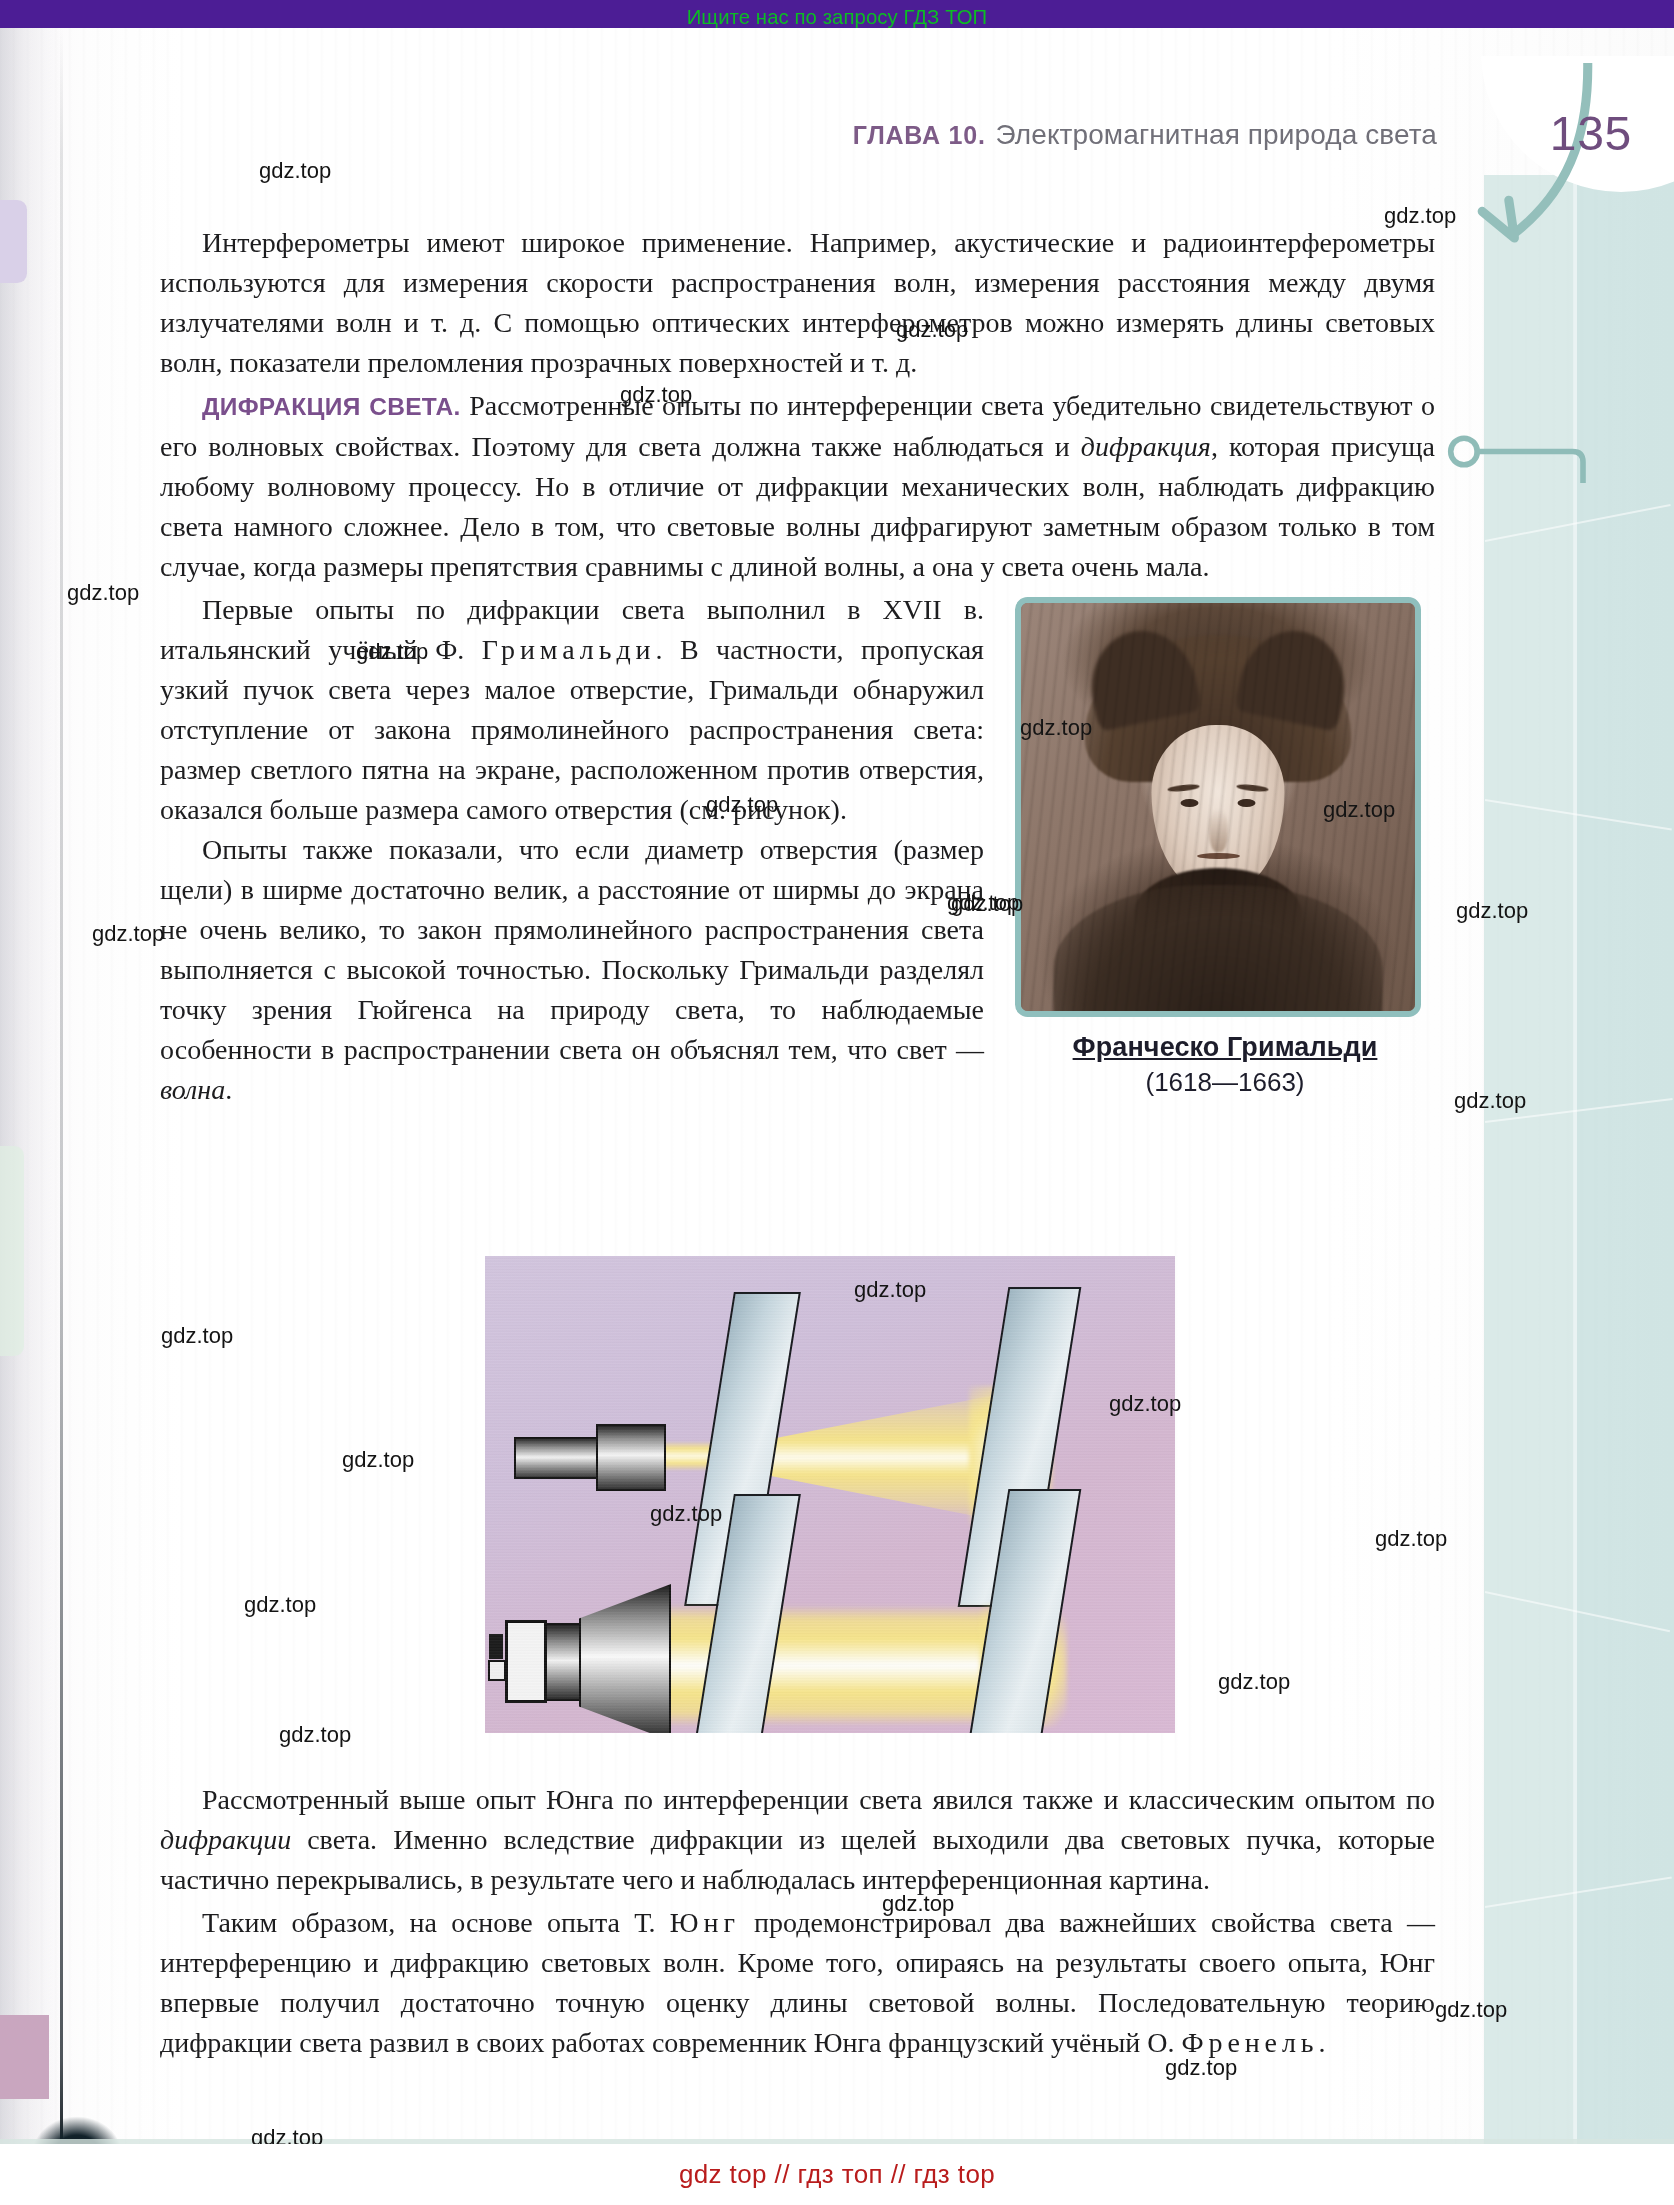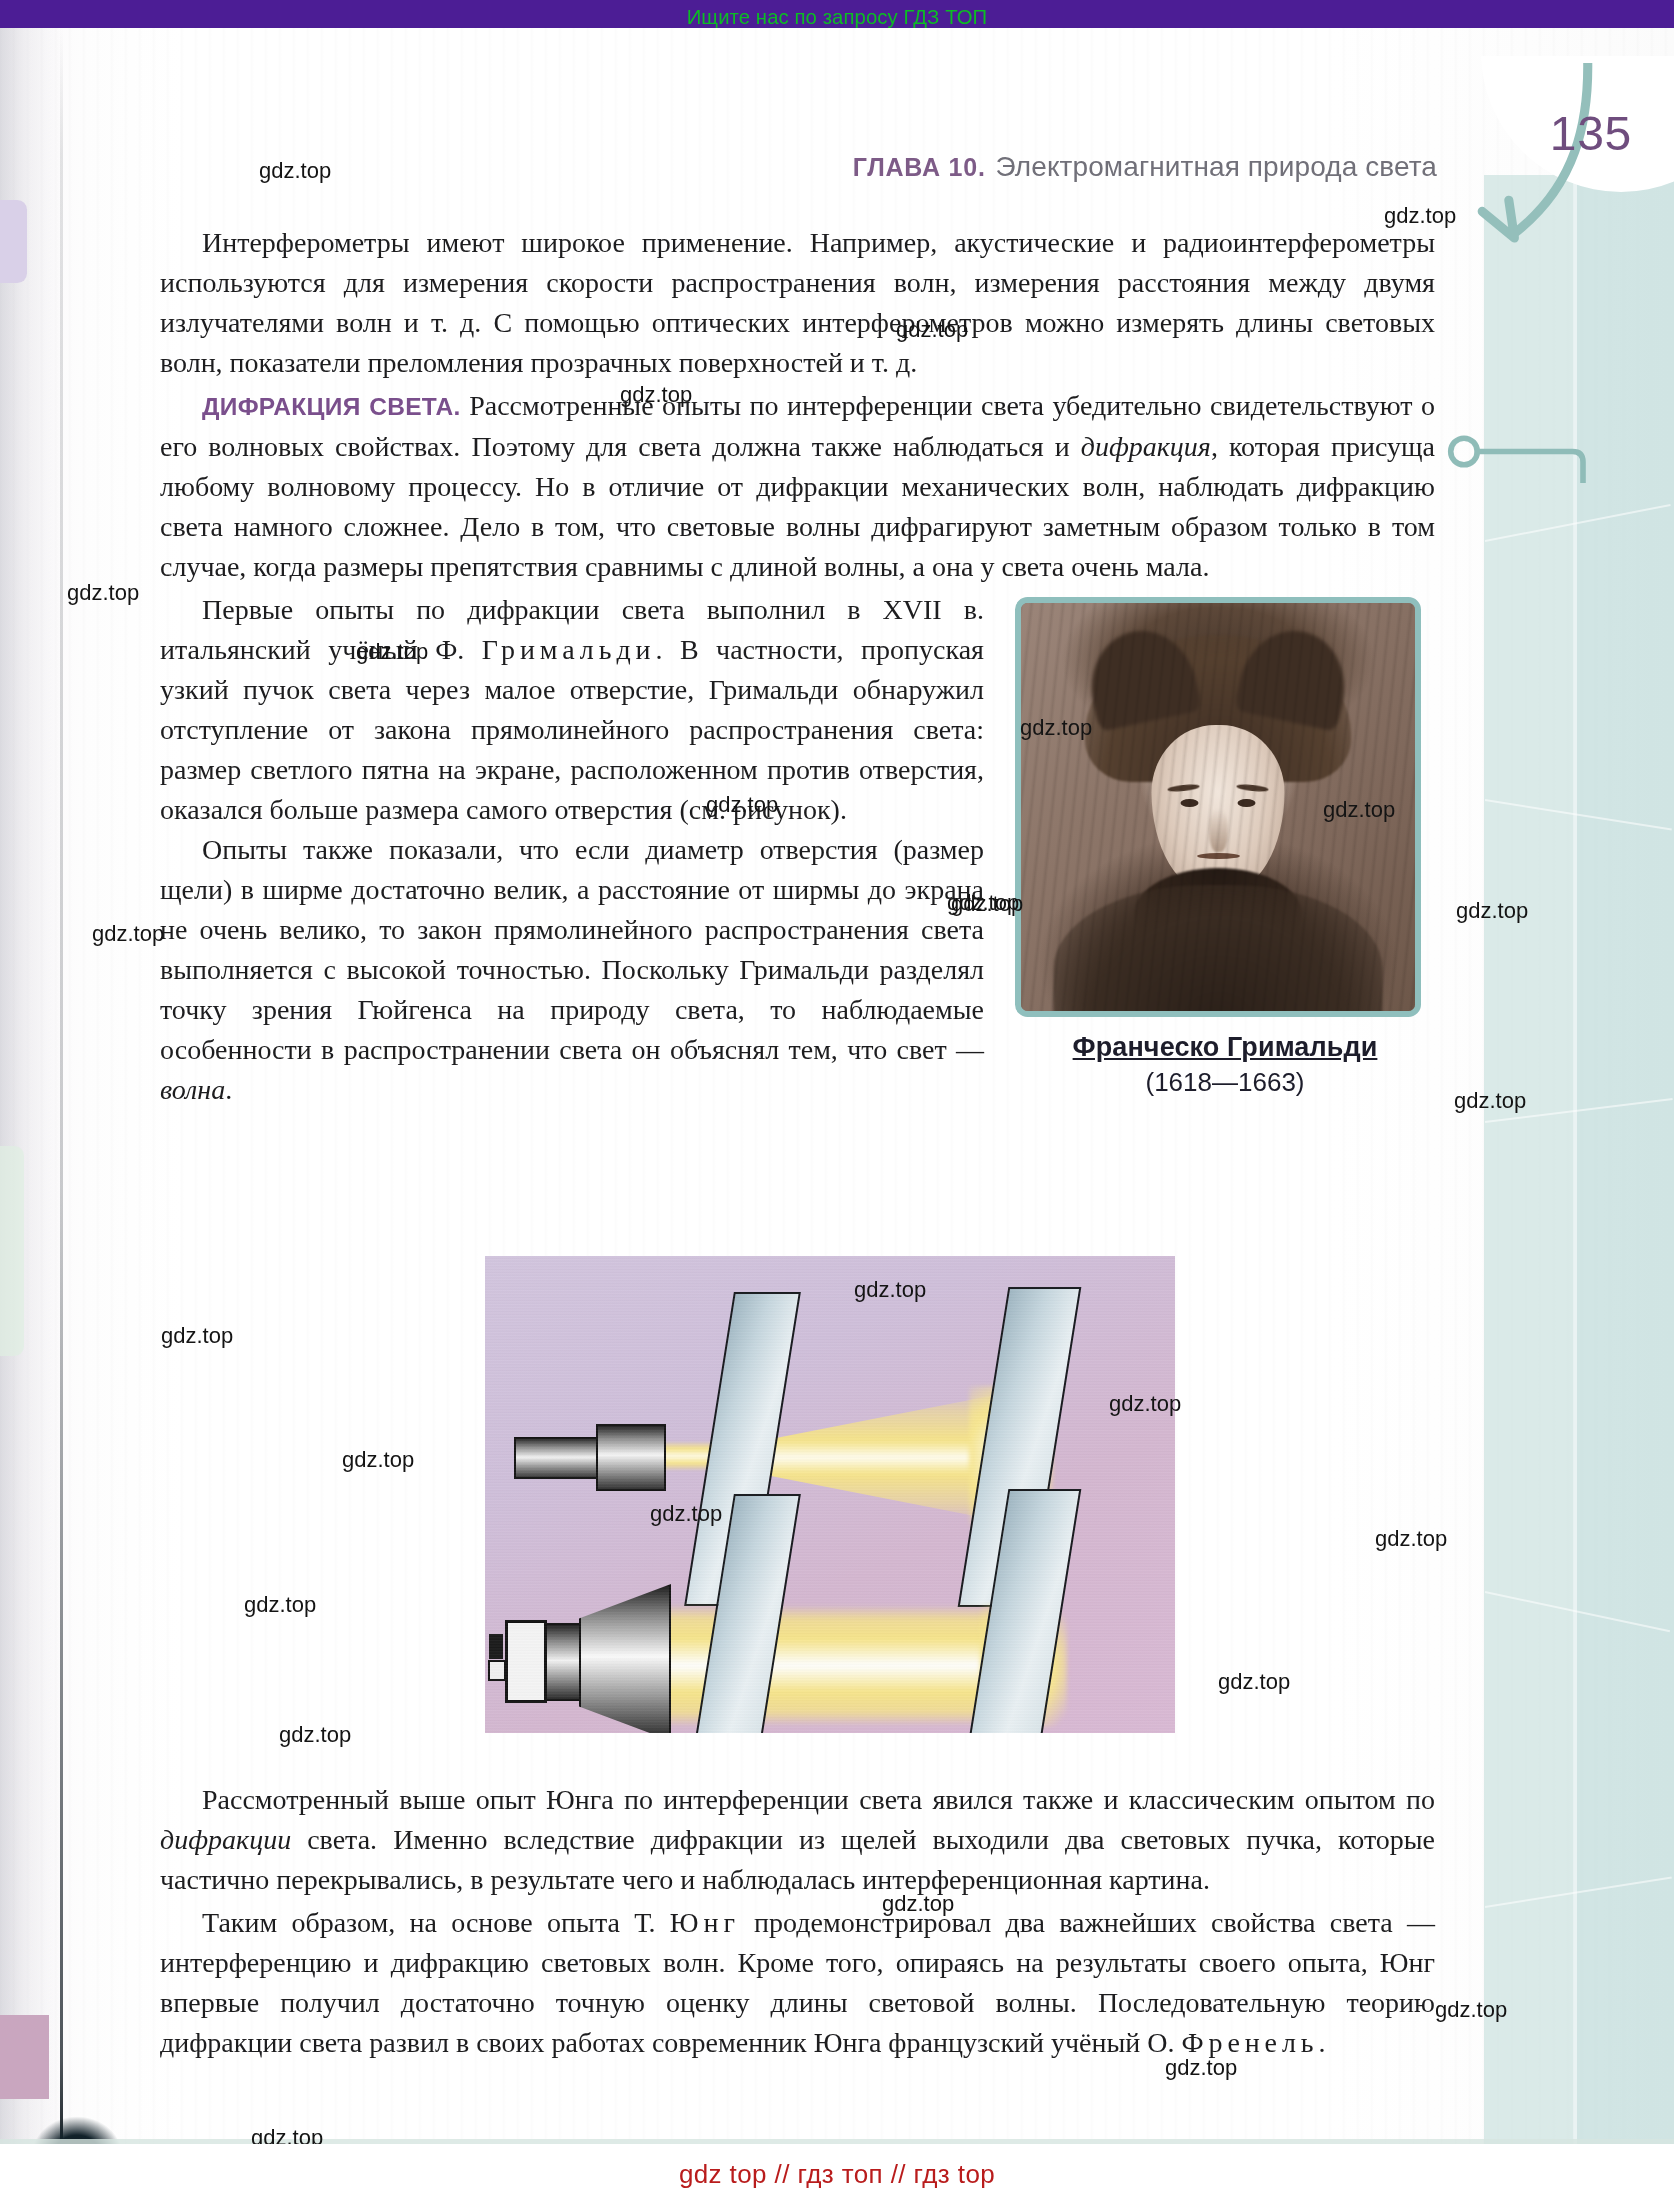--- a/index.html
+++ b/index.html
@@ -157,21 +157,20 @@
   .deco-connector { position: absolute; left: 0px; top: 364px; }
 
   
   .running-head {
     position: absolute;
     top: 91px; right: 237px;
     display: flex;
     align-items: baseline;
     gap: 9.8px;
     font-family: "Liberation Sans", sans-serif;
-    margin-top: 32px;
   }
   .rh-chapter {
     color: #7d5b87;
     font-weight: bold;
     font-size: 25px;
     letter-spacing: 0.8px;
   }
   .rh-title {
     color: #717079;
     font-size: 28px;

